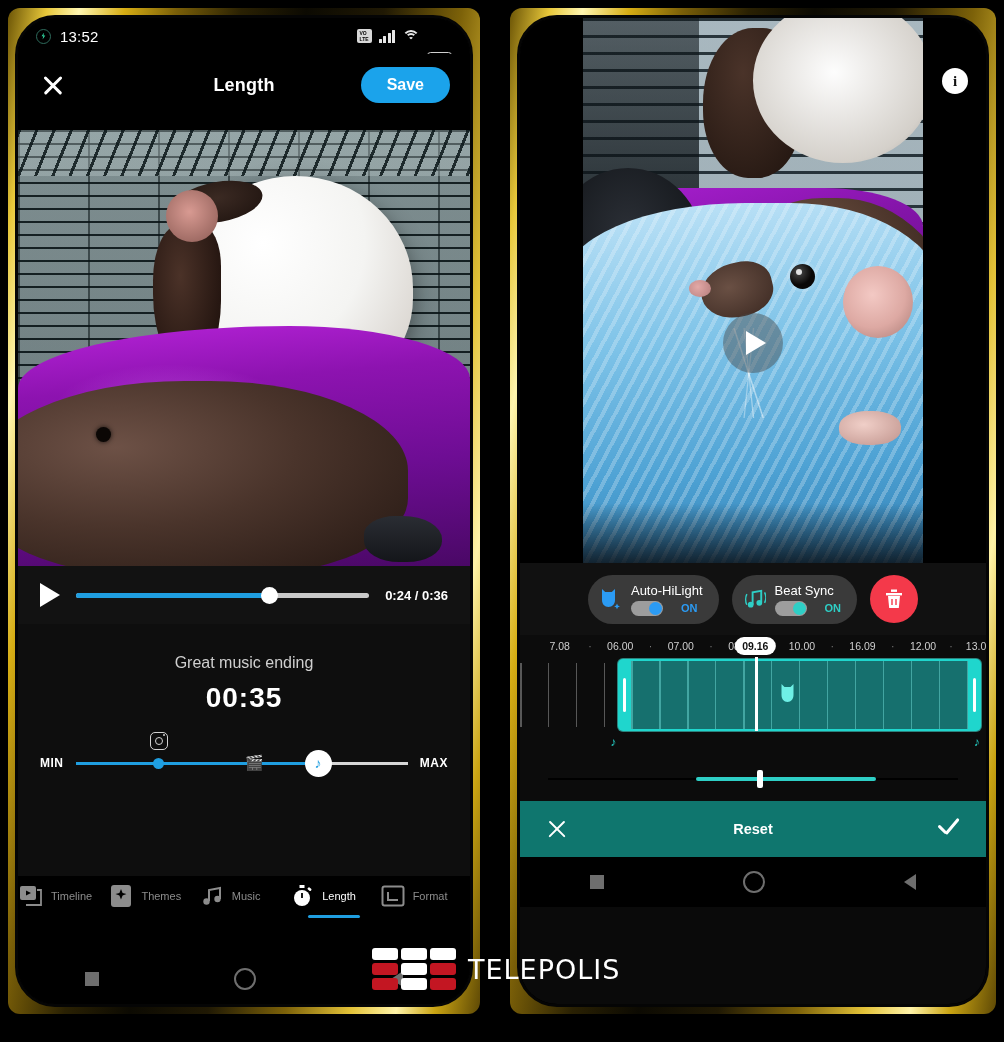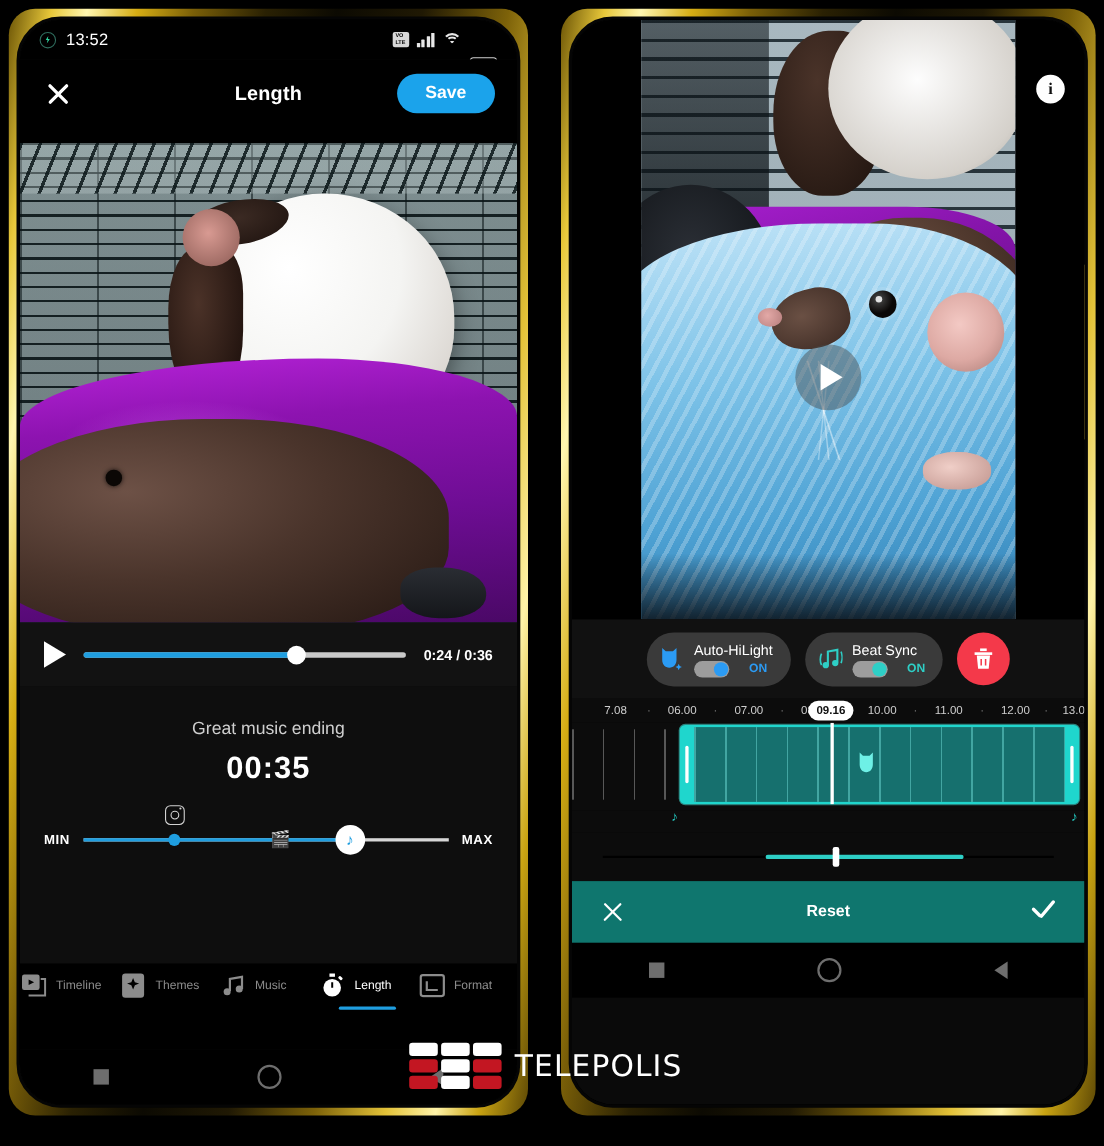--- a/index.html
+++ b/index.html
@@ -8,21 +8,21 @@
     background: #000;
     font-family: "Liberation Sans", sans-serif;
     overflow: hidden;
     position: relative;
   }
   .stage { position: absolute; inset: 0; display: flex; }
 
   
   .phone {
     position: absolute;
-    border-radius: 24px;
+    border-radius: 12px;
     background: linear-gradient(100deg,#6b5406 0%,#e8c83a 6%,#fff6b0 11%,#d6ad14 18%,#7a5f08 26%,#2a2103 36%,#0c0a02 46%,#201904 58%,#7d6209 70%,#e3c238 80%,#fff3a8 87%,#c9a312 93%,#5d4805 100%);
     padding: 7px;
     box-shadow: 0 0 10px rgba(0,0,0,.9);
   }
   .phone-inner {
     width: 100%; height: 100%;
     border-radius: 40px;
     background: #000;
     border: 3px solid #050505;
     overflow: hidden;
@@ -771,21 +771,21 @@
           <span class="rdot" style="left:15%">·</span>
           <span class="rtick" style="left:21.5%">06.00</span>
           <span class="rdot" style="left:28%">·</span>
           <span class="rtick" style="left:34.5%">07.00</span>
           <span class="rdot" style="left:41%">·</span>
           <span class="rtick" style="left:47.5%">08.00</span>
           <span class="rdot" style="left:54%">·</span>
           <span class="cur-badge" style="left:50.5%">09.16</span>
           <span class="rtick" style="left:60.5%">10.00</span>
           <span class="rdot" style="left:67%">·</span>
-          <span class="rtick" style="left:73.5%">11.00</span>
+          <span class="rtick" style="left:73.5%">16.09</span>
           <span class="rdot" style="left:80%">·</span>
           <span class="rtick" style="left:86.5%">12.00</span>
           <span class="rdot" style="left:92.5%">·</span>
           <span class="rtick" style="left:98.5%">13.00</span>
         </div>
 
         <div class="tl-track">
           <div class="tl-bg-ticks"></div>
           <div class="clip" style="left:21%; right:1%;">
             <div class="inner"></div>

